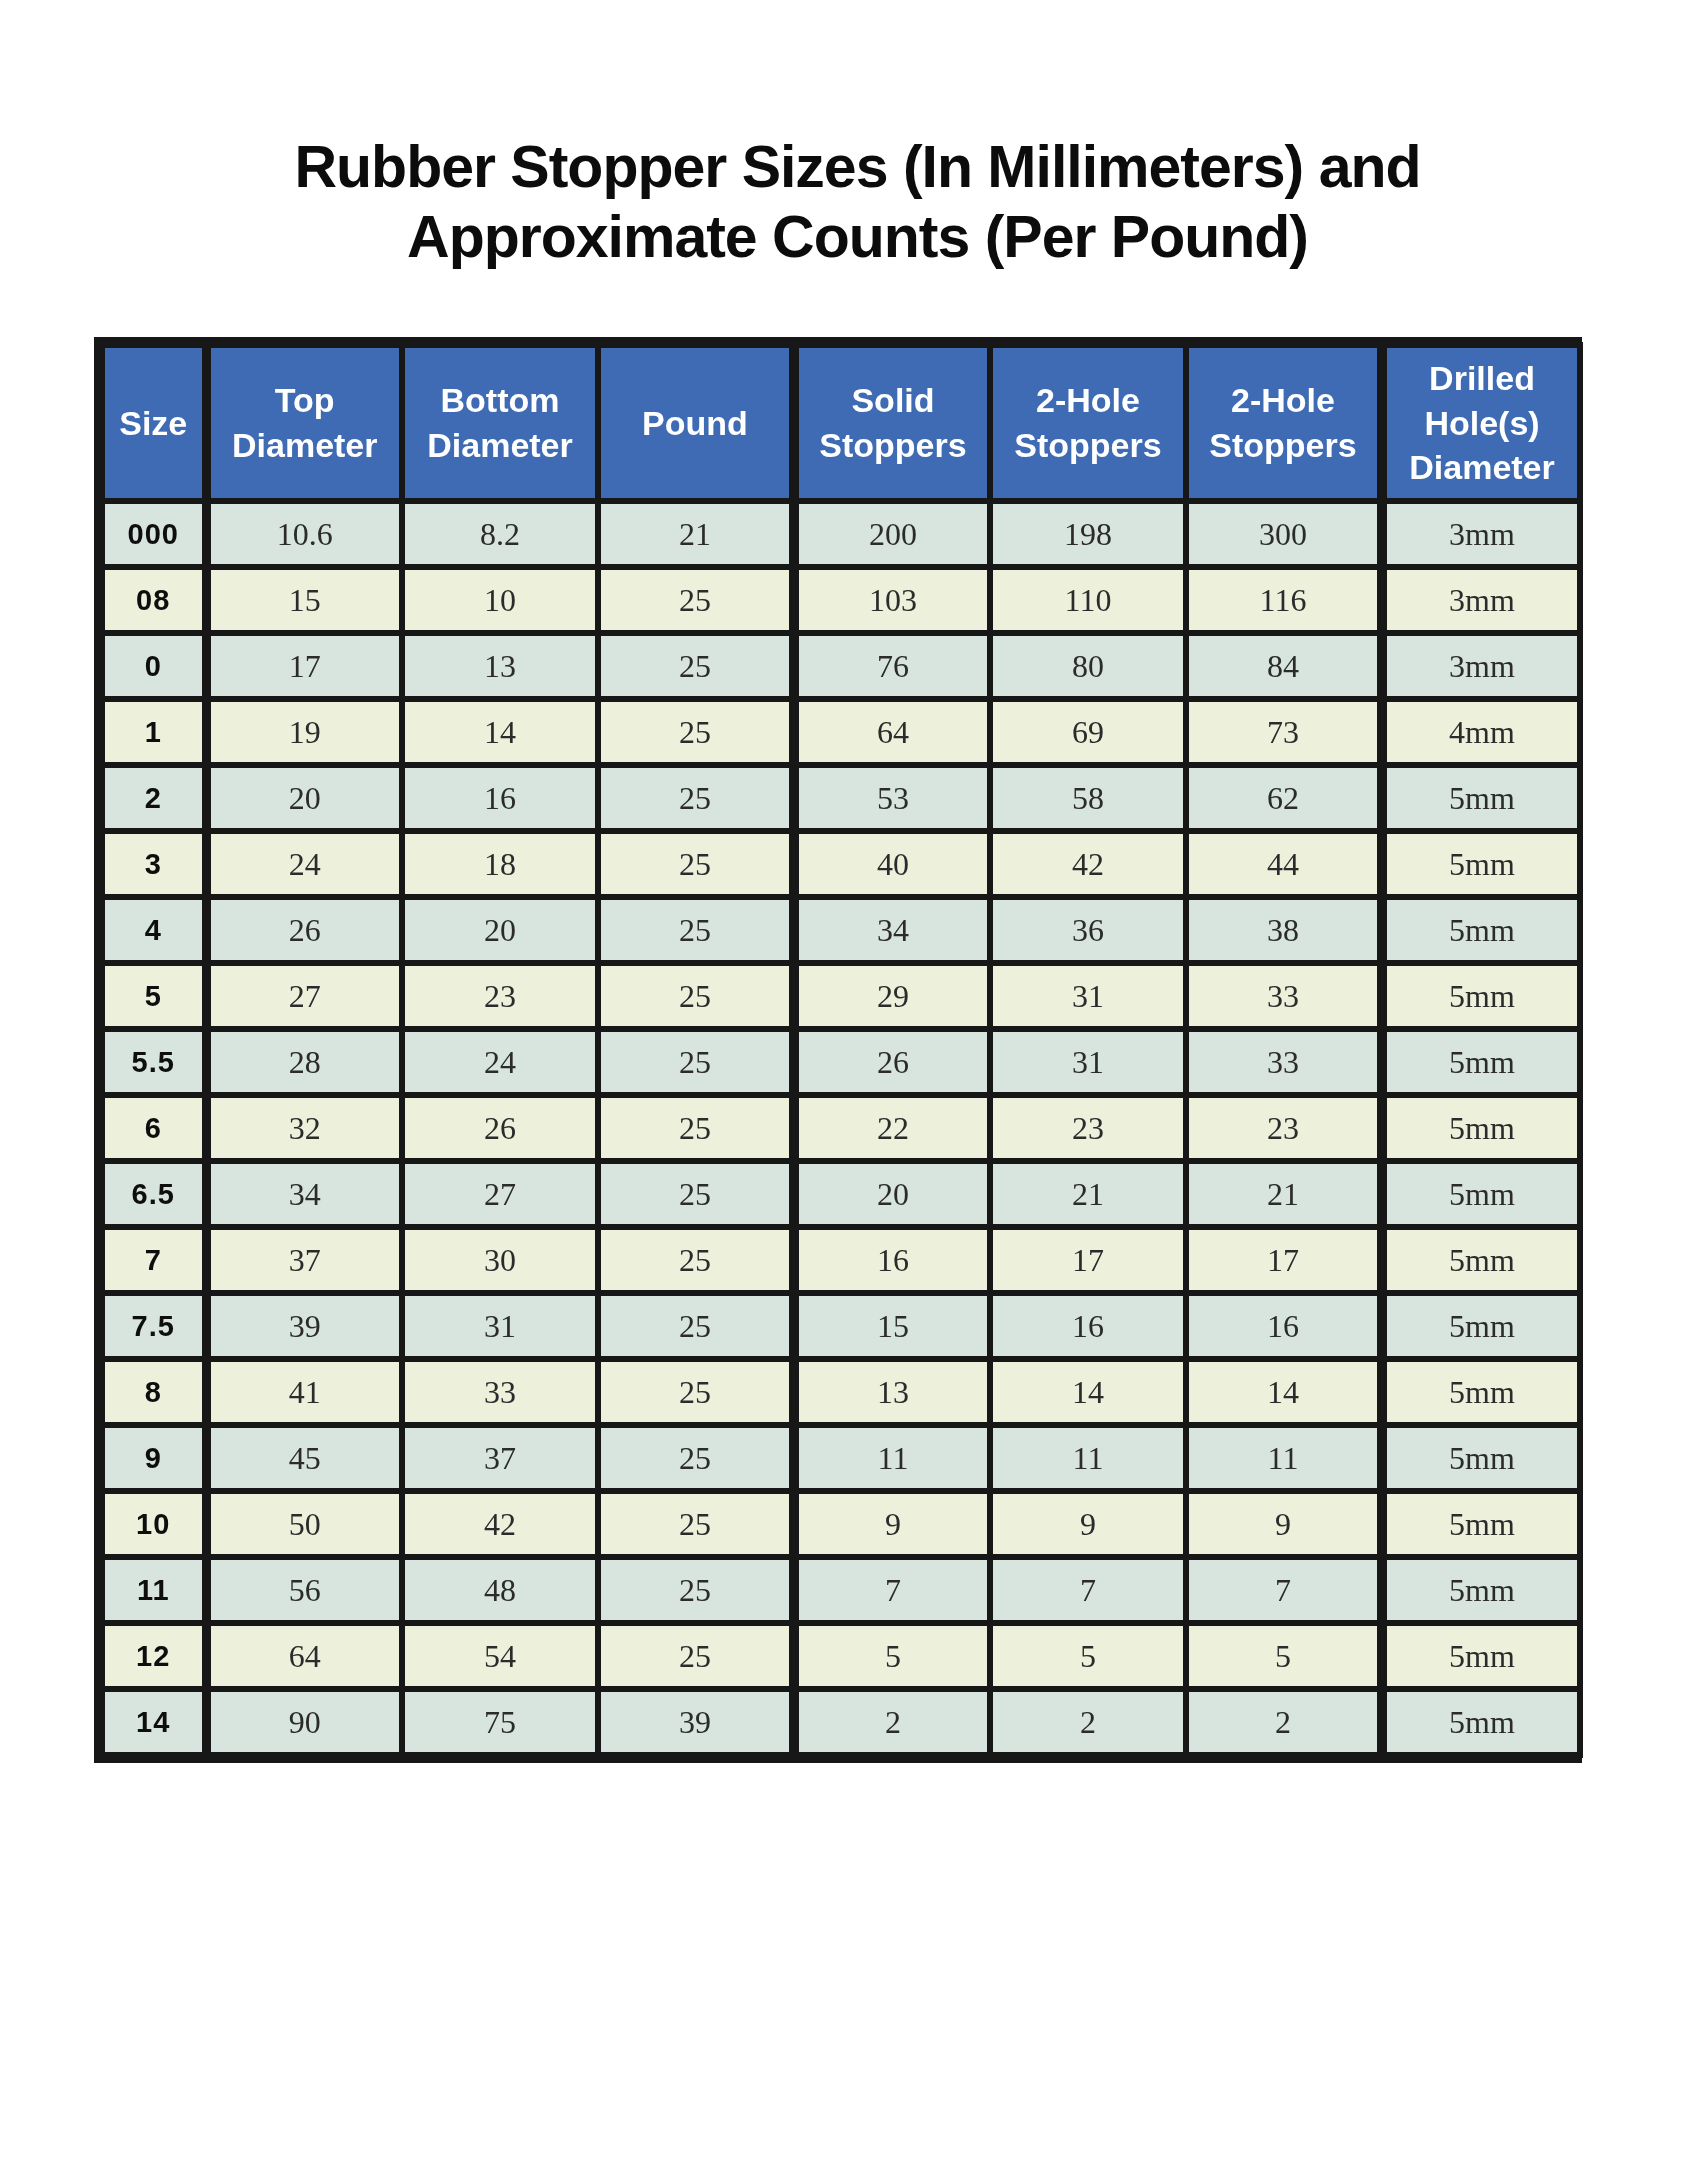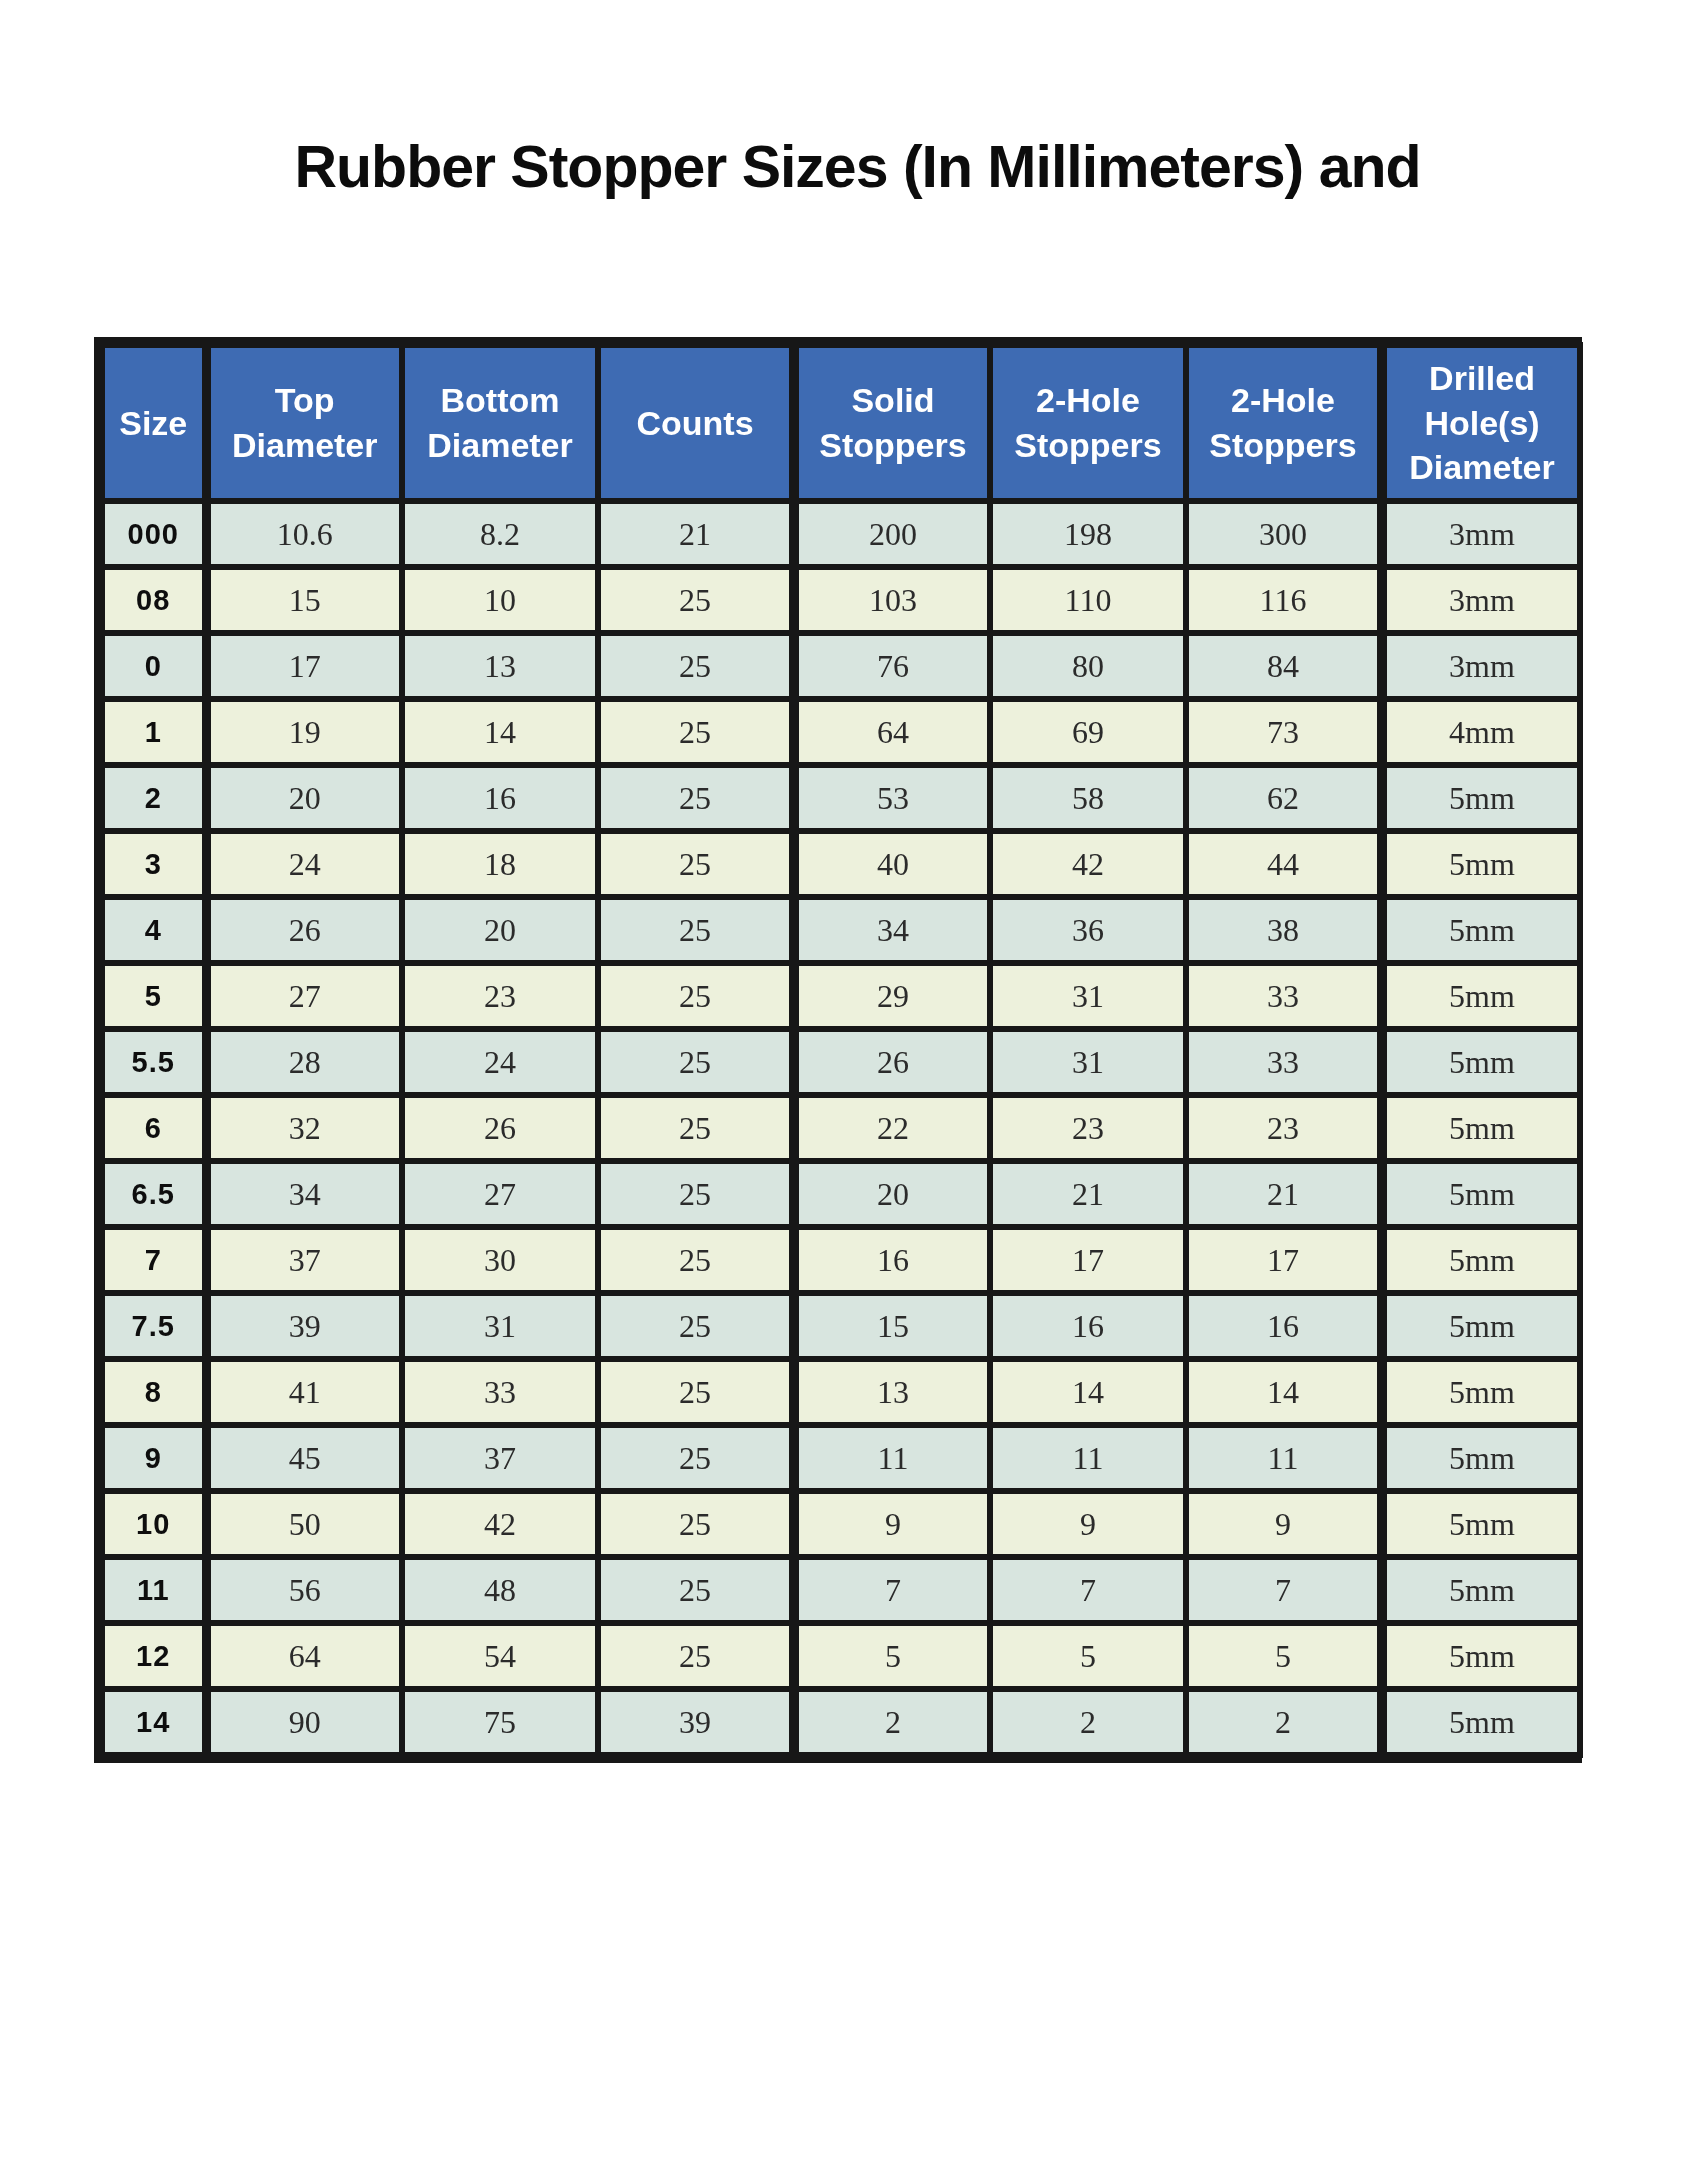--- a/index.html
+++ b/index.html
@@ -79,40 +79,41 @@
   .stopper-table .sep-right{border-right-width:9px;}
   .stopper-table .sep-left{border-left-width:10px;}
 </style>
 </head>
 <body>
 
 <div class="page">
 
   <h1 class="title">
     <span>Rubber Stopper Sizes (In Millimeters) and</span><br>
+    <span>Approximate Counts (Per Pound)</span>
   </h1>
 
   <div class="table-wrap">
     <table class="stopper-table">
       <colgroup id="colgroup">
           <col style="width: 104px;">
           <col style="width: 196px;">
           <col style="width: 196px;">
           <col style="width: 196px;">
           <col style="width: 196px;">
           <col style="width: 196px;">
           <col style="width: 196px;">
           <col style="width: 198px;">
         </colgroup>
       <thead>
         <tr id="header-row">
             <th class="sep-right">Size</th>
             <th>Top Diameter</th>
             <th>Bottom Diameter</th>
-            <th>Counts</th>
+            <th>Pound</th>
             <th class="sep-left">Solid Stoppers</th>
             <th>2-Hole Stoppers</th>
             <th>2-Hole Stoppers</th>
             <th class="sep-left">Drilled Hole(s) Diameter</th>
           </tr>
       </thead>
       <tbody id="body-rows">
           <tr>
             <td class="size-cell sep-right">000</td>
             <td>10.6</td>

